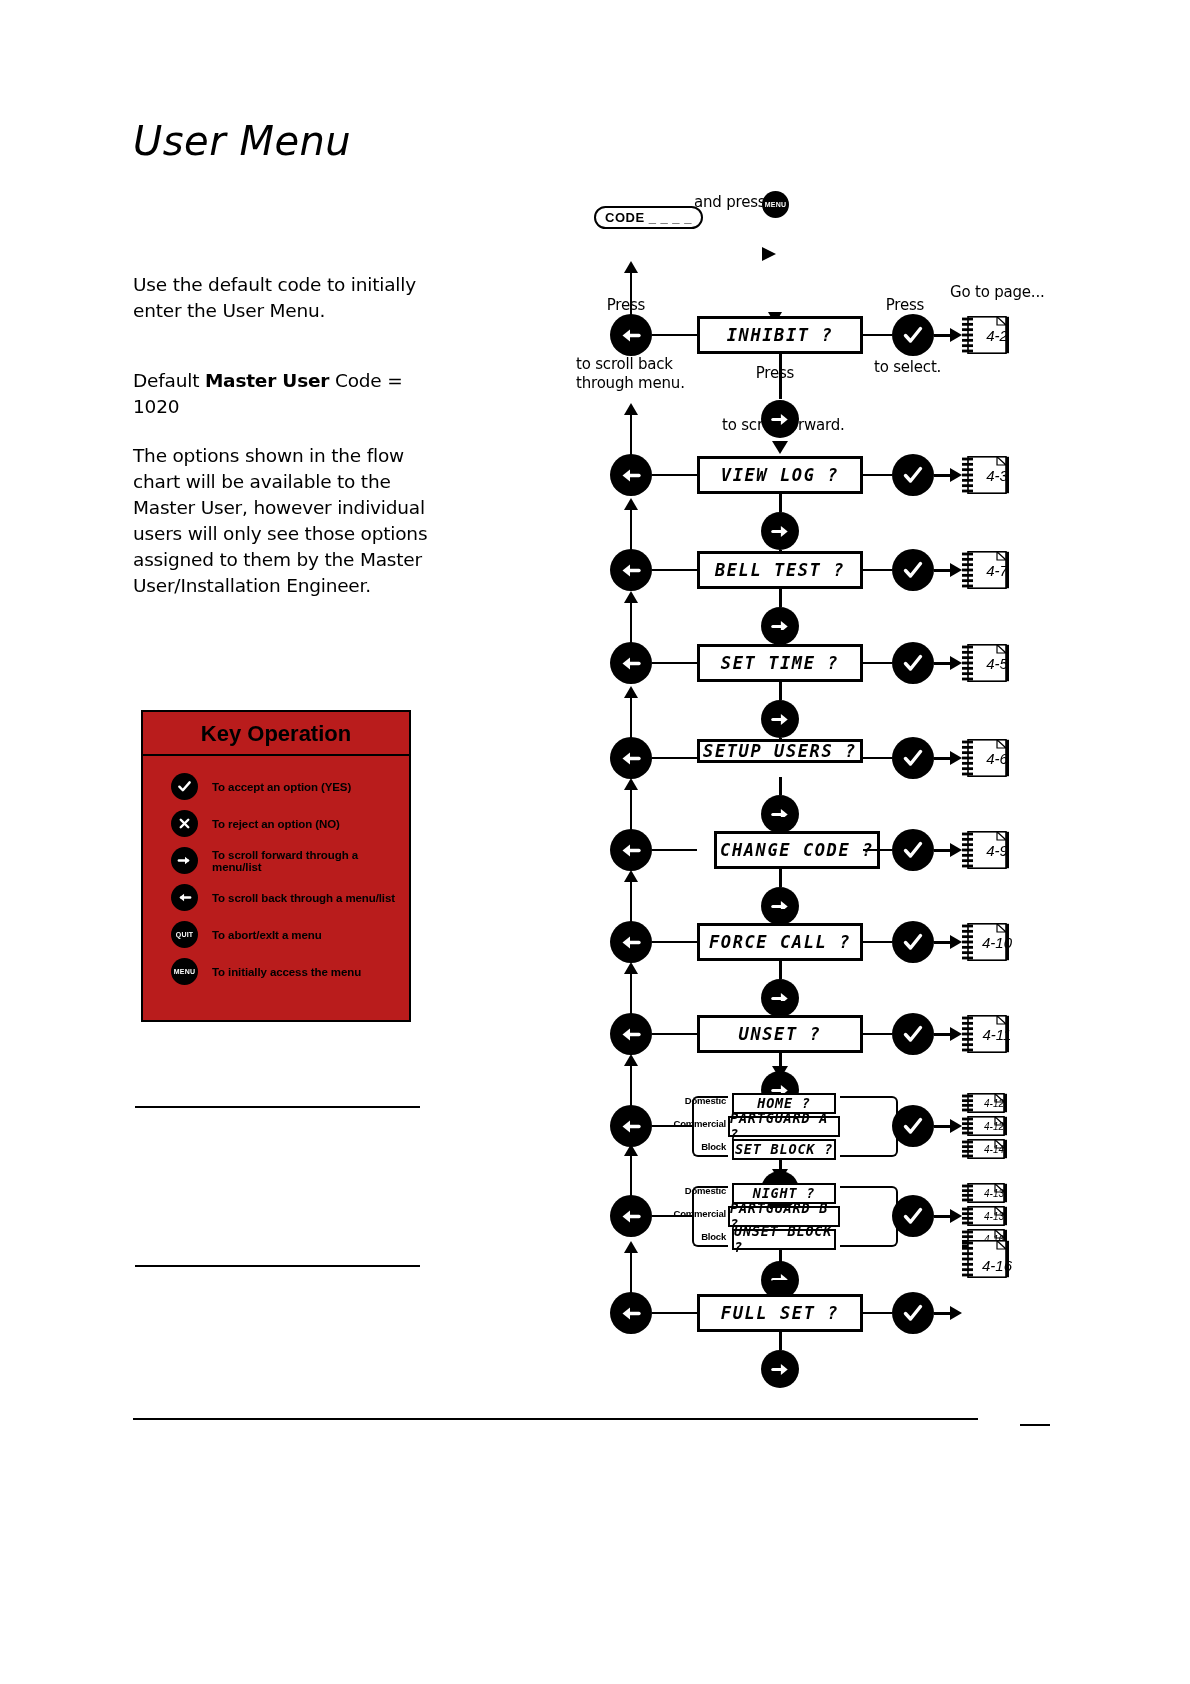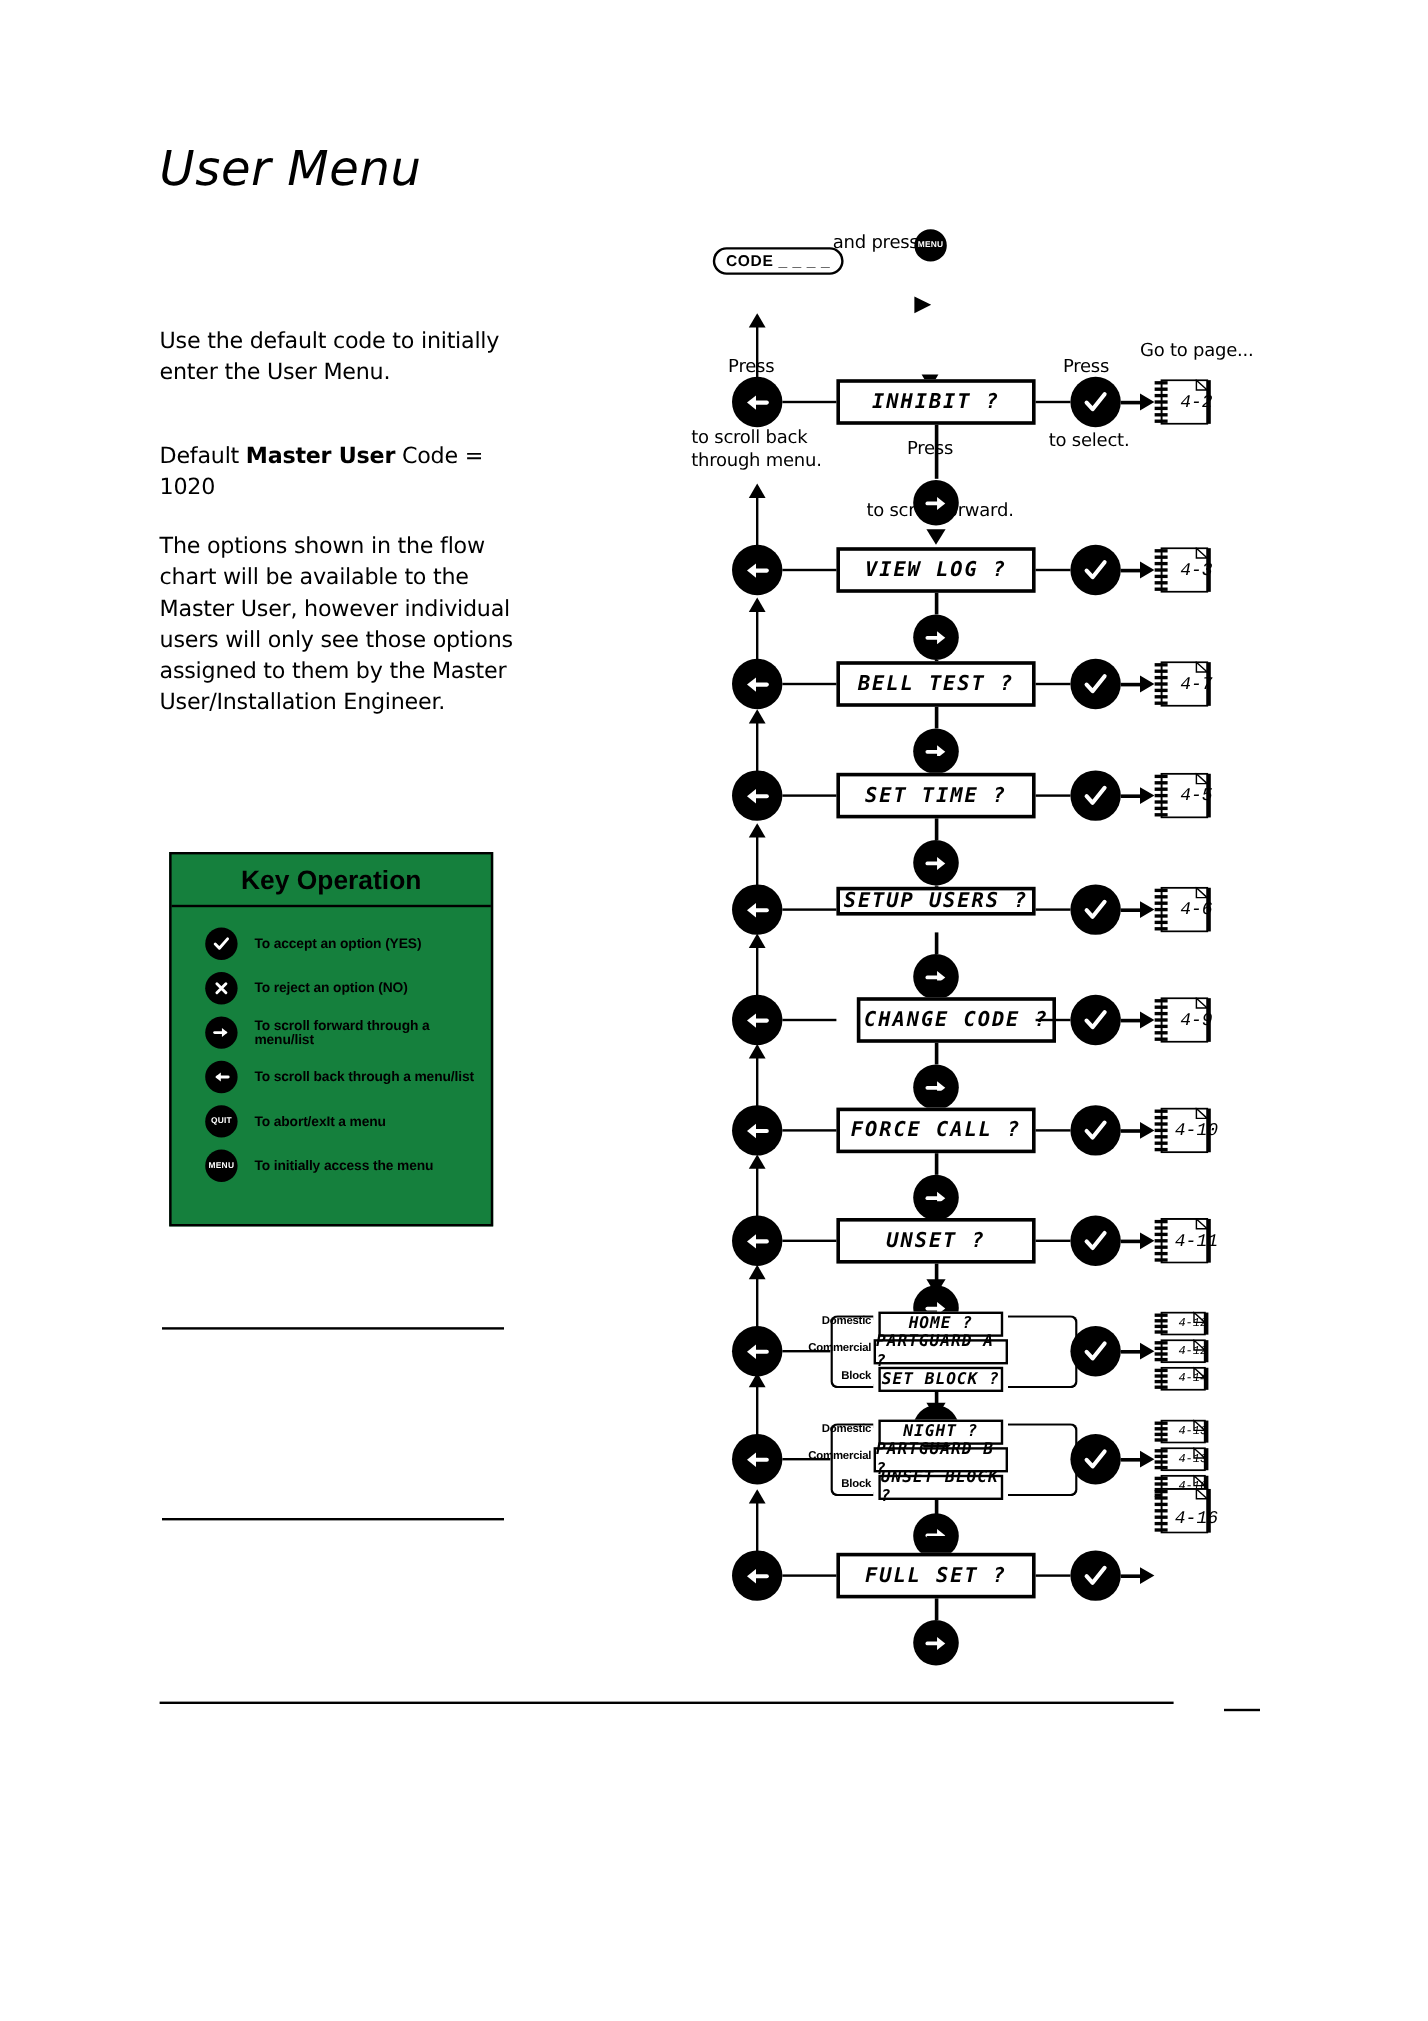--- a/index.html
+++ b/index.html
@@ -28,21 +28,21 @@
   }
   .para b { font-weight:700; }
   #para1 { top:272px; }
   #para2 { top:368px; }
   #para3 { top:443px; width:300px; }
 
   
   .keybox {
     position:absolute; left:141px; top:710px;
     width:270px; height:312px;
-    border:2px solid #000; background:#15803d;
+    border:2px solid #000; background:#b91c1c;
   }
   .keybox-title {
     height:44px; line-height:44px; text-align:center;
     font-size:22px; font-weight:700;
     border-bottom:2px solid #000;
     font-family:"Liberation Sans", sans-serif;
   }
   .keybox-body { padding:12px 0 0 12px; }
   .key-row {
     display:flex; align-items:center;
@@ -105,21 +105,21 @@
     font-family:"Liberation Sans", sans-serif;
     text-align:right; color:#000; letter-spacing:-0.2px;
   }
 
   
   .pagebadge { position:absolute; }
   .pagebadge .pb-num {
     position:absolute; left:11px; top:0; width:100%; height:100%;
     display:flex; align-items:center; justify-content:center;
     font-size:15px; font-style:italic; font-weight:400;
-    font-family:Liberation Mono, monospace;
+    font-family:Liberation Sans, sans-serif;
     padding-right:8px;
   }
   .pagebadge.sm .pb-num { font-size:10px; padding-right:6px; left:8px; }
 
   
   .note {
     position:absolute; font-size:15px;
     font-family:"DejaVu Sans", sans-serif;
     color:#000; letter-spacing:-0.2px; line-height:19px;
     white-space:pre-line;

